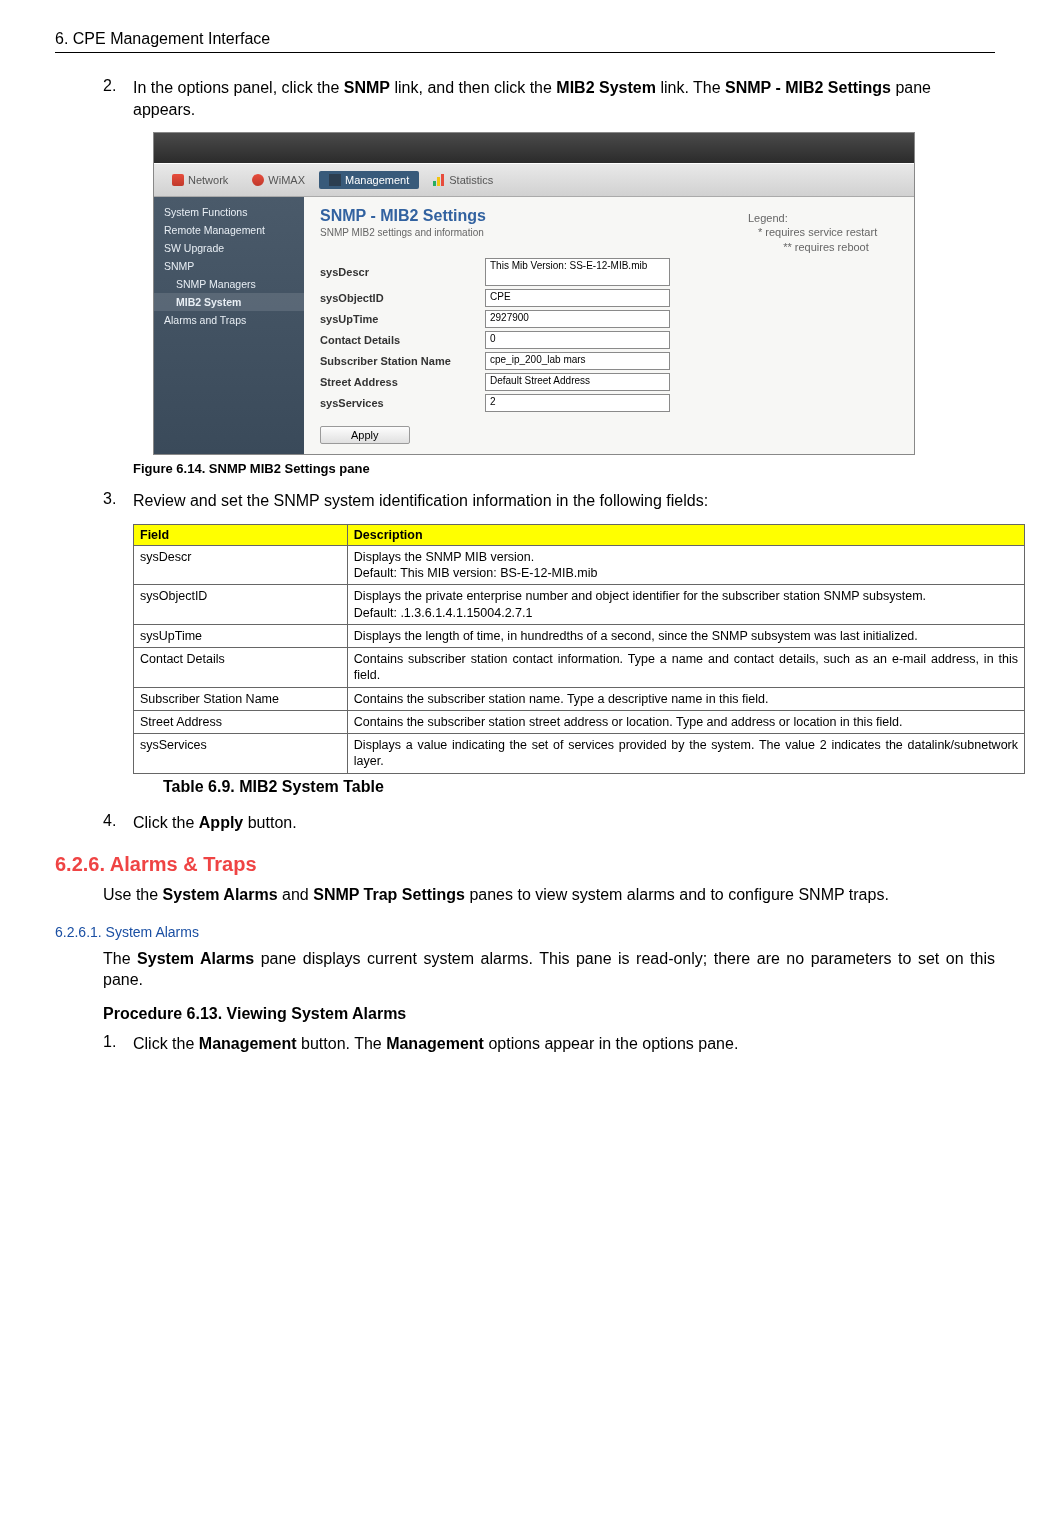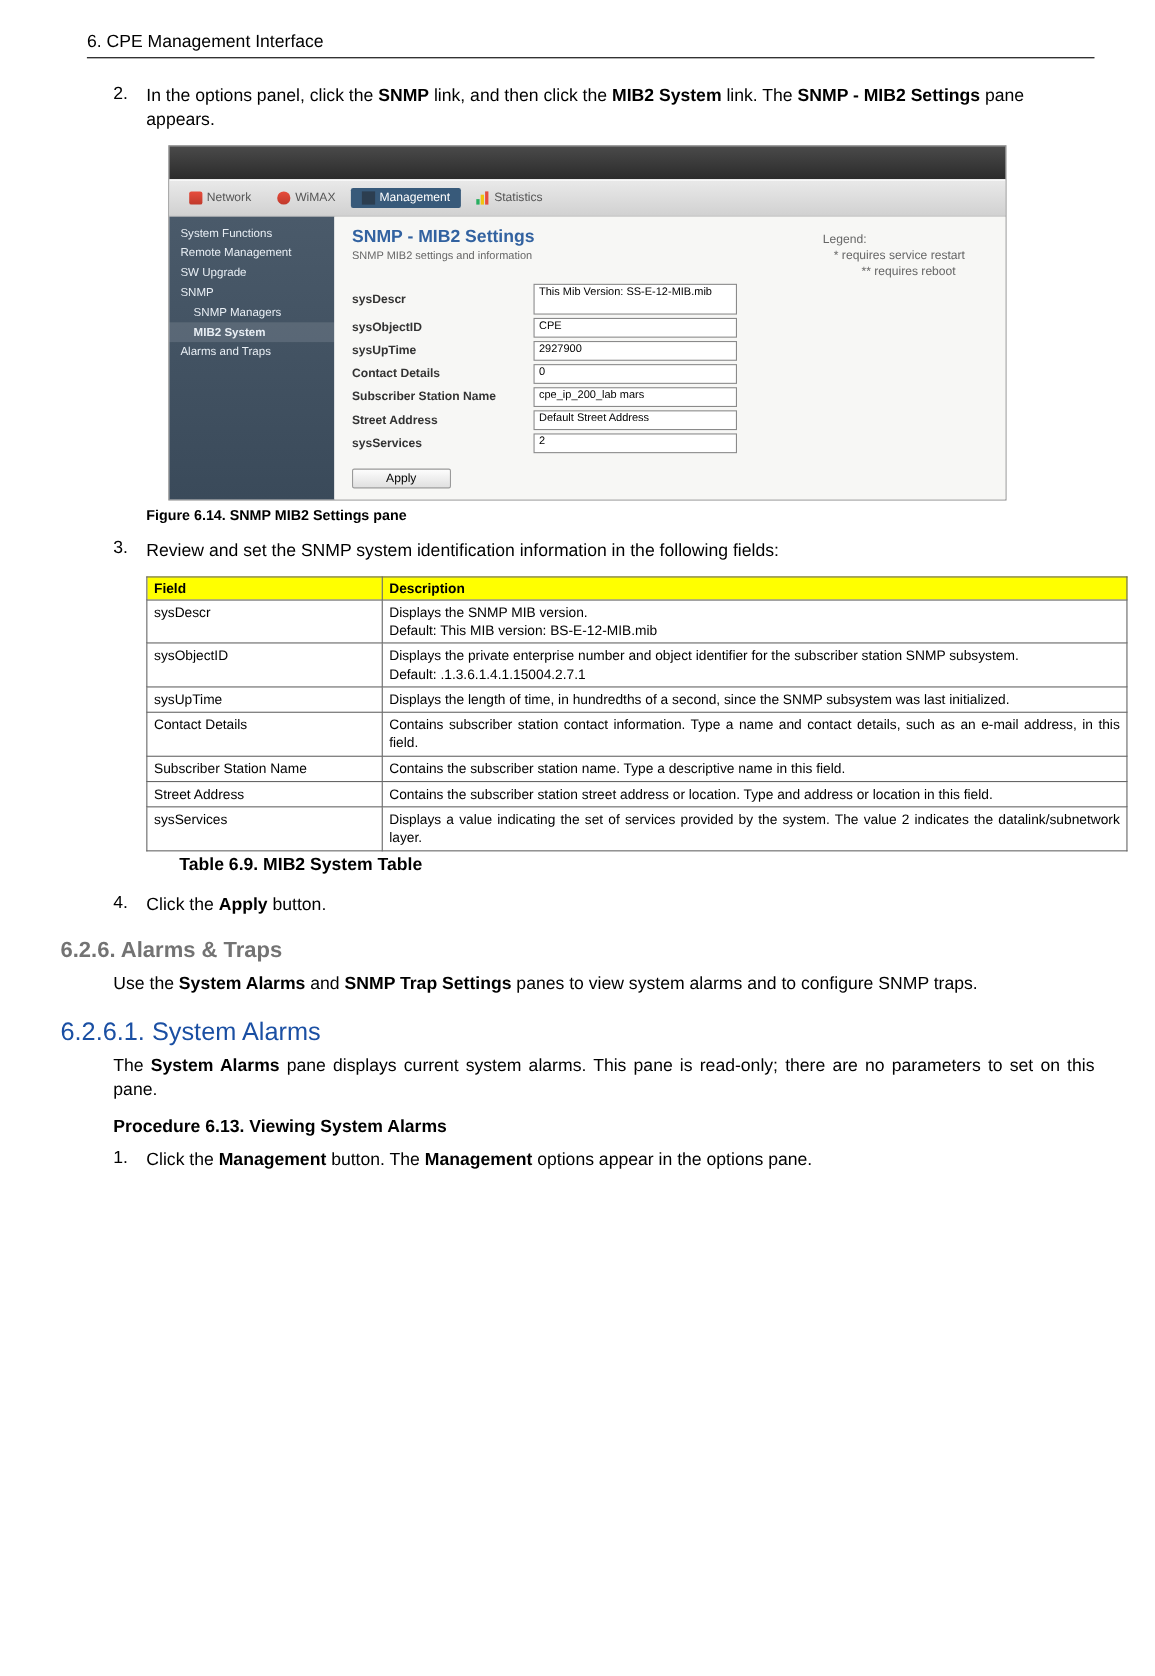--- a/index.html
+++ b/index.html
@@ -12,21 +12,20 @@
     background: #fff;
   }
   .page {
     padding: 30px 55px 20px 55px;
   }
   .page-header {
     font-size: 16px;
     padding-bottom: 4px;
     border-bottom: 1px solid #000;
     margin-bottom: 24px;
-    margin-left: 24px;
   }
   .content-indent {
     margin-left: 48px;
   }
   .step-block {
     display: flex;
     margin-bottom: 12px;
   }
   .step-num {
     width: 30px;
@@ -202,28 +201,28 @@
     text-align: justify;
   }
   .field-table col.c1 { width: 24%; }
   .field-table col.c2 { width: 76%; }
   .table-caption {
     font-weight: bold;
     font-size: 16px;
     margin: 4px 0 16px 60px;
   }
   h2.section {
-    color: #737373;
+    color: #ef4444;
     font-size: 20px;
     font-weight: bold;
     margin: 20px 0 8px 0;
   }
   h3.subsection {
     color: #1a4fa3;
-    font-size: 23px;
+    font-size: 14px;
     font-weight: normal;
     margin: 18px 0 8px 0;
   }
   .proc-title {
     font-weight: bold;
     font-size: 16px;
     margin: 14px 0 10px 0;
   }
   .body-p {
     font-size: 16px;

